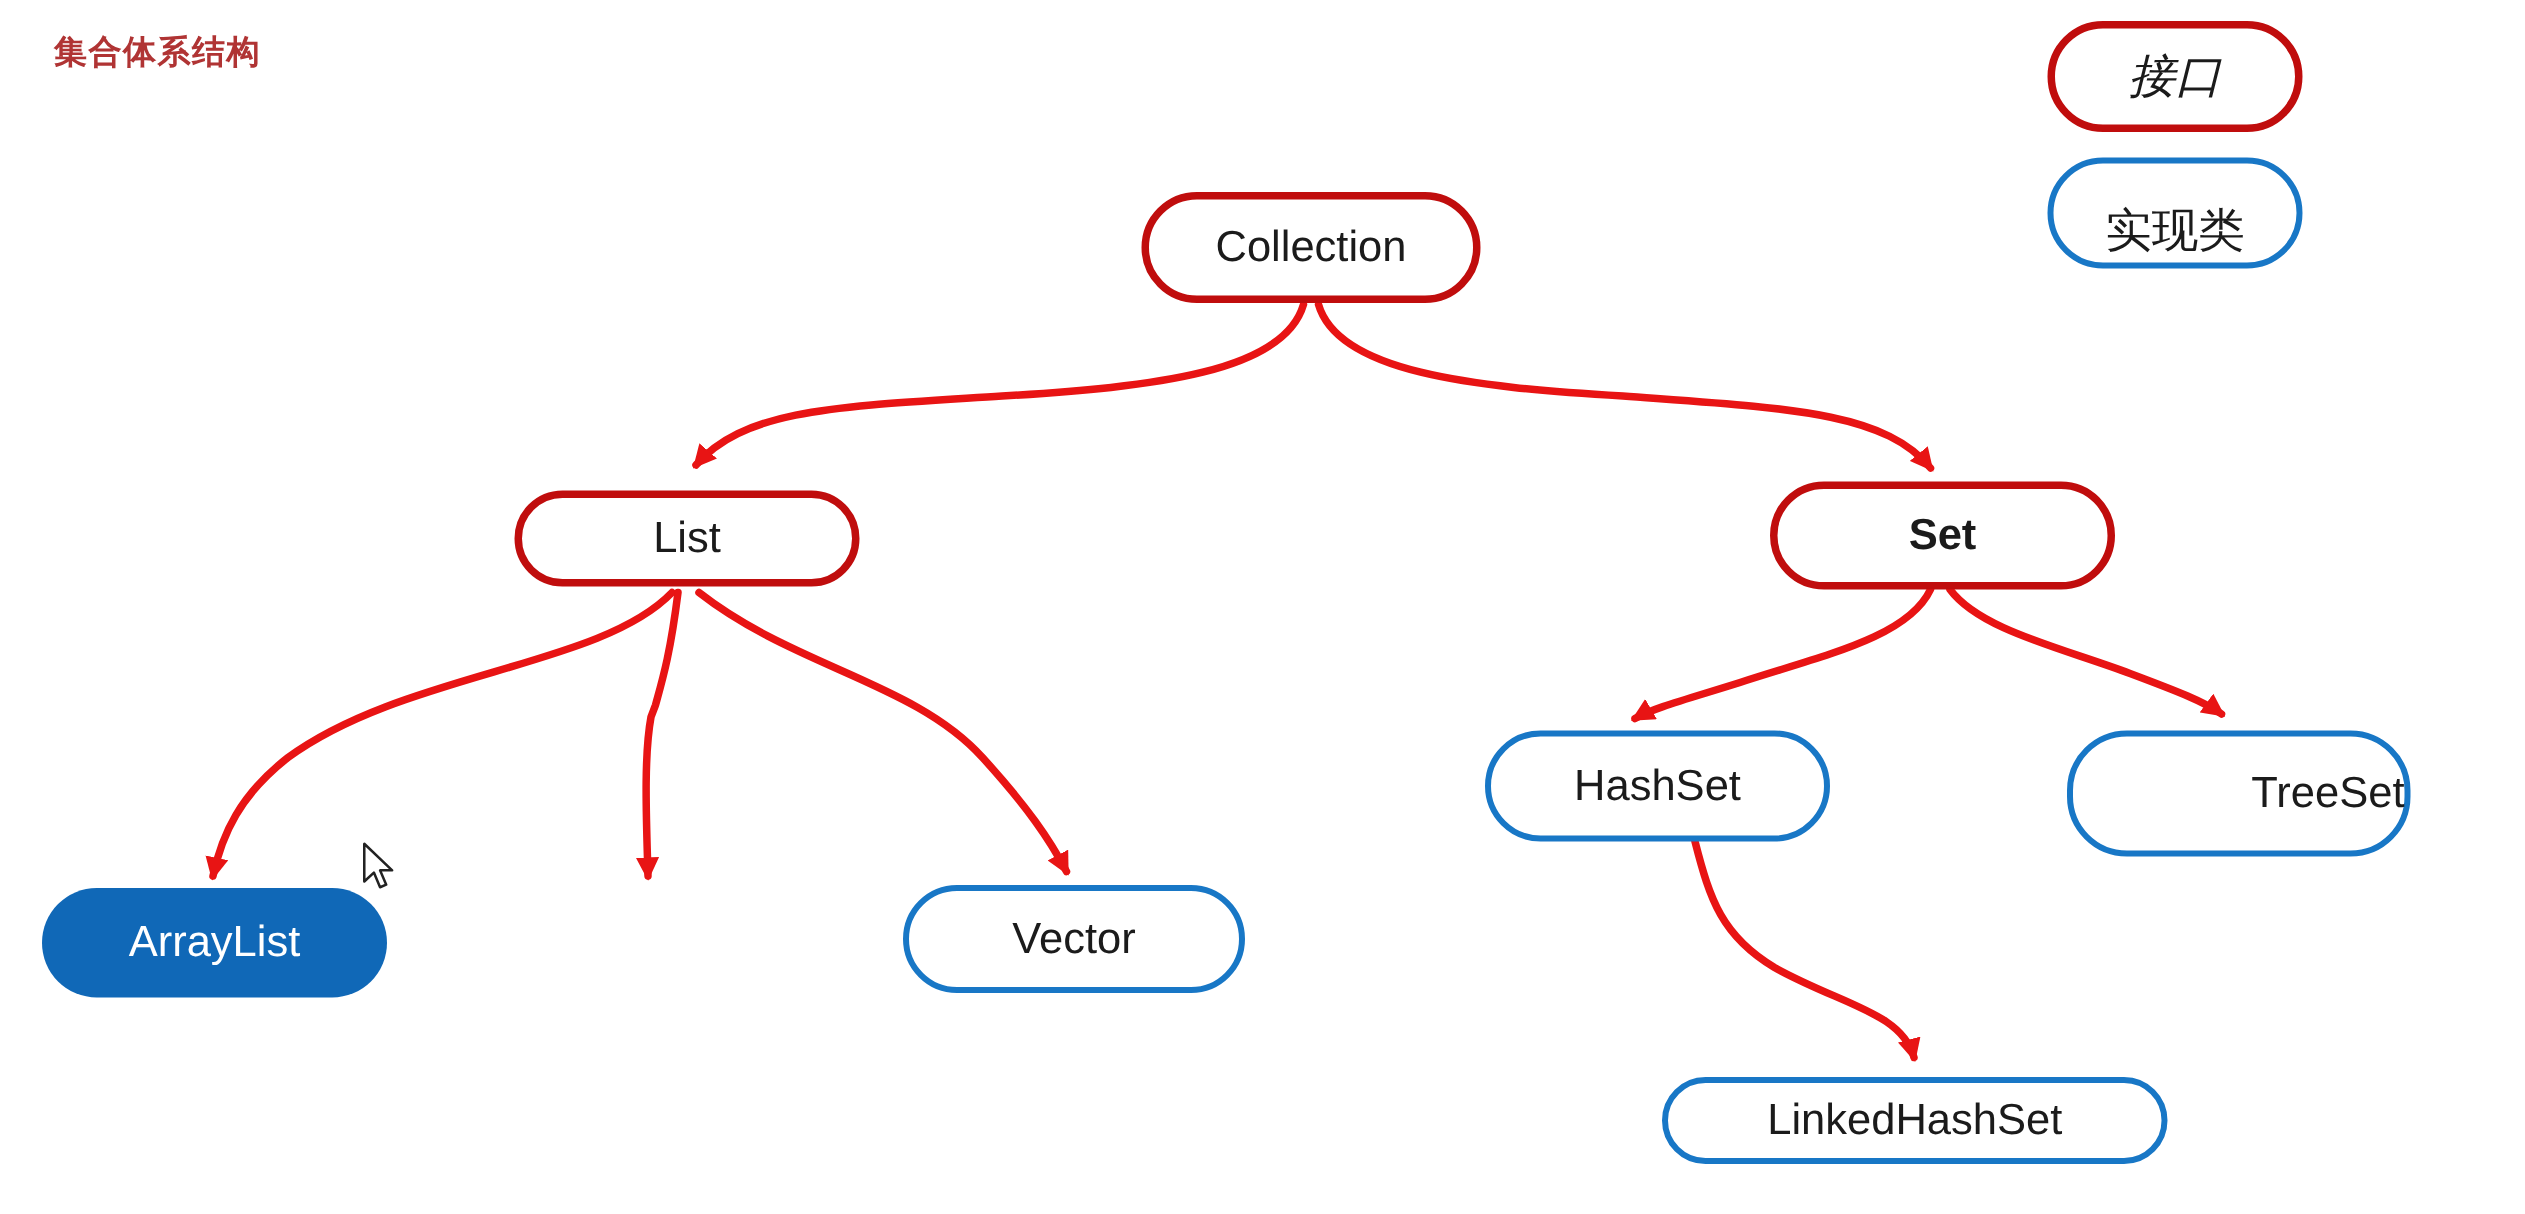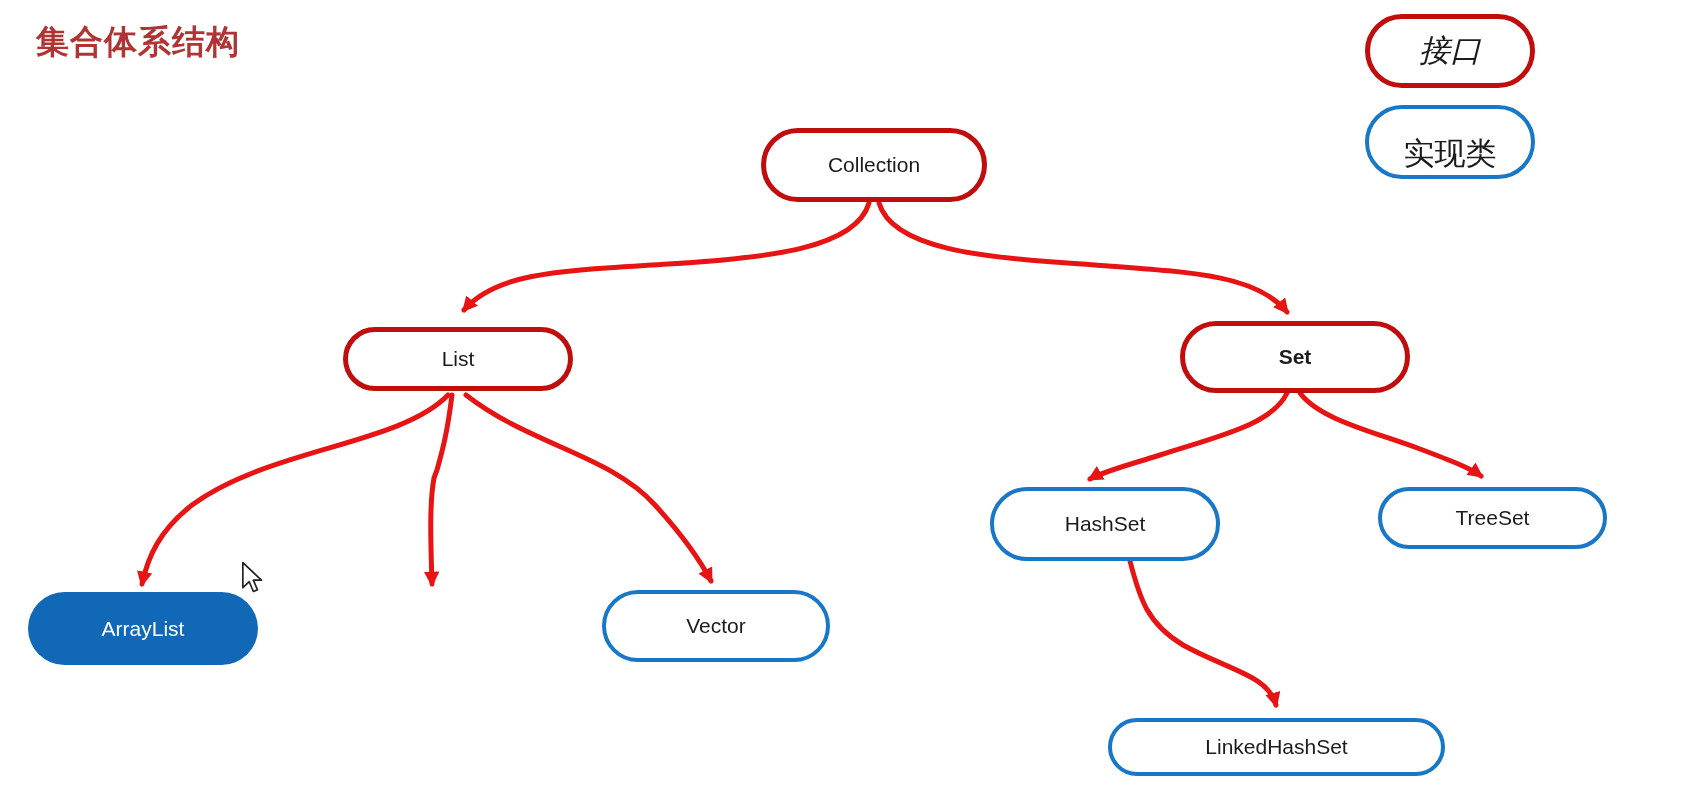--- a/index.html
+++ b/index.html
@@ -5,28 +5,28 @@
   html,body{margin:0;padding:0;background:#fff;}
   .stage{
     position:relative;
     width:1683px;height:809px;
     background:var(--background,#fff);
     overflow:hidden;
     font-family:"Liberation Sans","DejaVu Sans",sans-serif;
   }
   .page-title{
     position:absolute;left:36px;top:20px;
-    font-size:33px;font-weight:bold;letter-spacing:1px;
+    font-size:22px;font-weight:bold;letter-spacing:1px;
     color:var(--title,#b03434);
   }
   .node{
     position:absolute;box-sizing:border-box;
     display:flex;align-items:center;justify-content:center;
     background:#fff;border-radius:40px;
-    font-size:21px;color:var(--node-text,#1b1b1b);
+    font-size:29px;color:var(--node-text,#1b1b1b);
   }
   .node.interface{border:5px solid var(--interface-border,#c00d0d);}
   .node.impl{border:4px solid var(--class-border,#1877c6);}
   .node.selected{
     background:var(--selected-fill,#1068b7);
     border:none;color:var(--selected-text,#fff);
   }
   .legend-pill{font-size:31px;}
   svg.edges{position:absolute;left:0;top:0;pointer-events:none;}
   svg.edges path.edge{
@@ -80,21 +80,21 @@
 
   <div class="node impl selected" style="left:28px;top:592px;width:230px;height:73px;">
     <span>ArrayList</span>
   </div>
   <div class="node impl" style="left:990px;top:487px;width:230px;height:74px;">
     <span>HashSet</span>
   </div>
   <div class="node impl" style="left:602px;top:590px;width:228px;height:72px;">
     <span>Vector</span>
   </div>
-  <div class="node impl" style="left:1378px;top:487px;width:229px;height:62px;">
+  <div class="node impl" style="left:1378px;top:487px;width:229px;height:84px;justify-content:flex-end;">
     <span>TreeSet</span>
   </div>
   <div class="node impl" style="left:1108px;top:718px;width:337px;height:58px;">
     <span>LinkedHashSet</span>
   </div>
 
   <svg class="cursor" width="28" height="32" viewBox="0 0 14 21">
     <path d="M1 1 L1 17.5 L5.2 13.6 L7.9 20 L10.6 18.9 L7.9 12.6 L13.2 12.6 z" fill="#ffffff" stroke="#222222" stroke-width="1.1" stroke-linejoin="round"></path>
   </svg>
 

